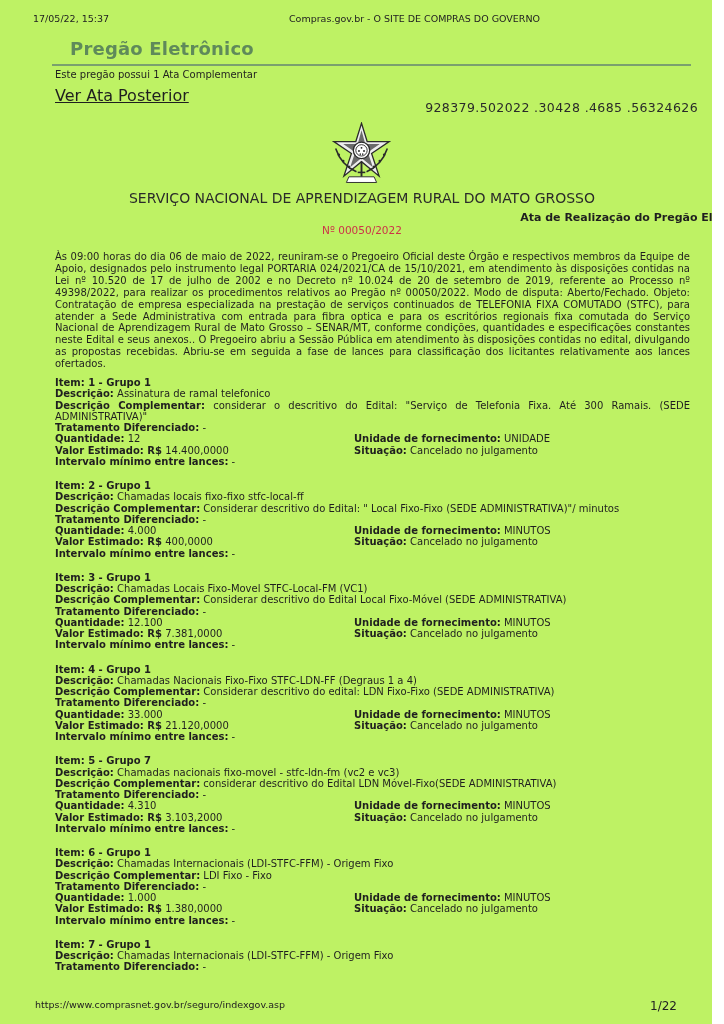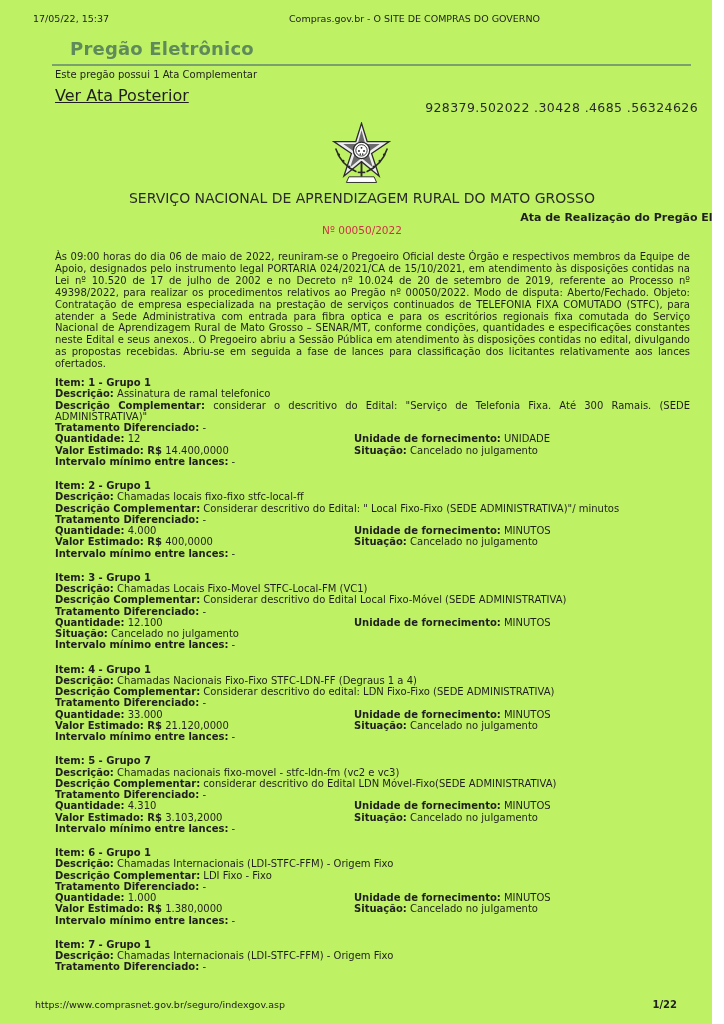--- a/index.html
+++ b/index.html
@@ -32,21 +32,21 @@
   .item{margin-bottom:13px;}
   .line{line-height:11.25px;}
   .just{text-align:justify;}
   .bold{font-weight:bold;}
   b{font-weight:bold;}
   .cols{display:flex;}
   .col-l{flex:0 0 299px;}
   .col-r{flex:1;}
   
   .footer-url{position:absolute;top:999px;left:35px;font-size:9.5px;color:#222;}
-  .footer-page{position:absolute;top:999px;right:35px;font-size:10px;color:#222;font-weight:bold;}
+  .footer-page{position:absolute;top:999px;right:35px;font-size:12px;color:#222;}
 </style>
 </head>
 <body>
 
 <div class="page">
 
   <div class="print-header">
     <span class="ph-date">17/05/22, 15:37</span>
     <span class="ph-title">Compras.gov.br - O SITE DE COMPRAS DO GOVERNO</span>
   </div>
@@ -128,20 +128,21 @@
     <div class="item">
       <div class="line bold">Item: 3 - Grupo 1</div>
       <div class="line"><b>Descrição:</b> <span>Chamadas Locais Fixo-Movel STFC-Local-FM (VC1)</span></div>
       <div class="line just"><b>Descrição Complementar:</b> <span>Considerar descritivo do Edital Local Fixo-Móvel (SEDE ADMINISTRATIVA)</span></div>
       <div class="line"><b>Tratamento Diferenciado:</b> <span>-</span></div>
       <div class="cols">
         <div class="line col-l"><b>Quantidade:</b> <span>12.100</span></div>
         <div class="line col-r"><b>Unidade de fornecimento:</b> <span>MINUTOS</span></div>
       </div>
       <div class="cols">
+        <div class="line col-l"><b>Valor Estimado: R$</b> <span>7.381,0000</span></div>
         <div class="line col-r"><b>Situação:</b> <span>Cancelado no julgamento</span></div>
       </div>
       <div class="line"><b>Intervalo mínimo entre lances:</b> <span>-</span></div>
     </div>
 
     <div class="item">
       <div class="line bold">Item: 4 - Grupo 1</div>
       <div class="line"><b>Descrição:</b> <span>Chamadas Nacionais Fixo-Fixo STFC-LDN-FF (Degraus 1 a 4)</span></div>
       <div class="line just"><b>Descrição Complementar:</b> <span>Considerar descritivo do edital: LDN Fixo-Fixo (SEDE ADMINISTRATIVA)</span></div>
       <div class="line"><b>Tratamento Diferenciado:</b> <span>-</span></div>

